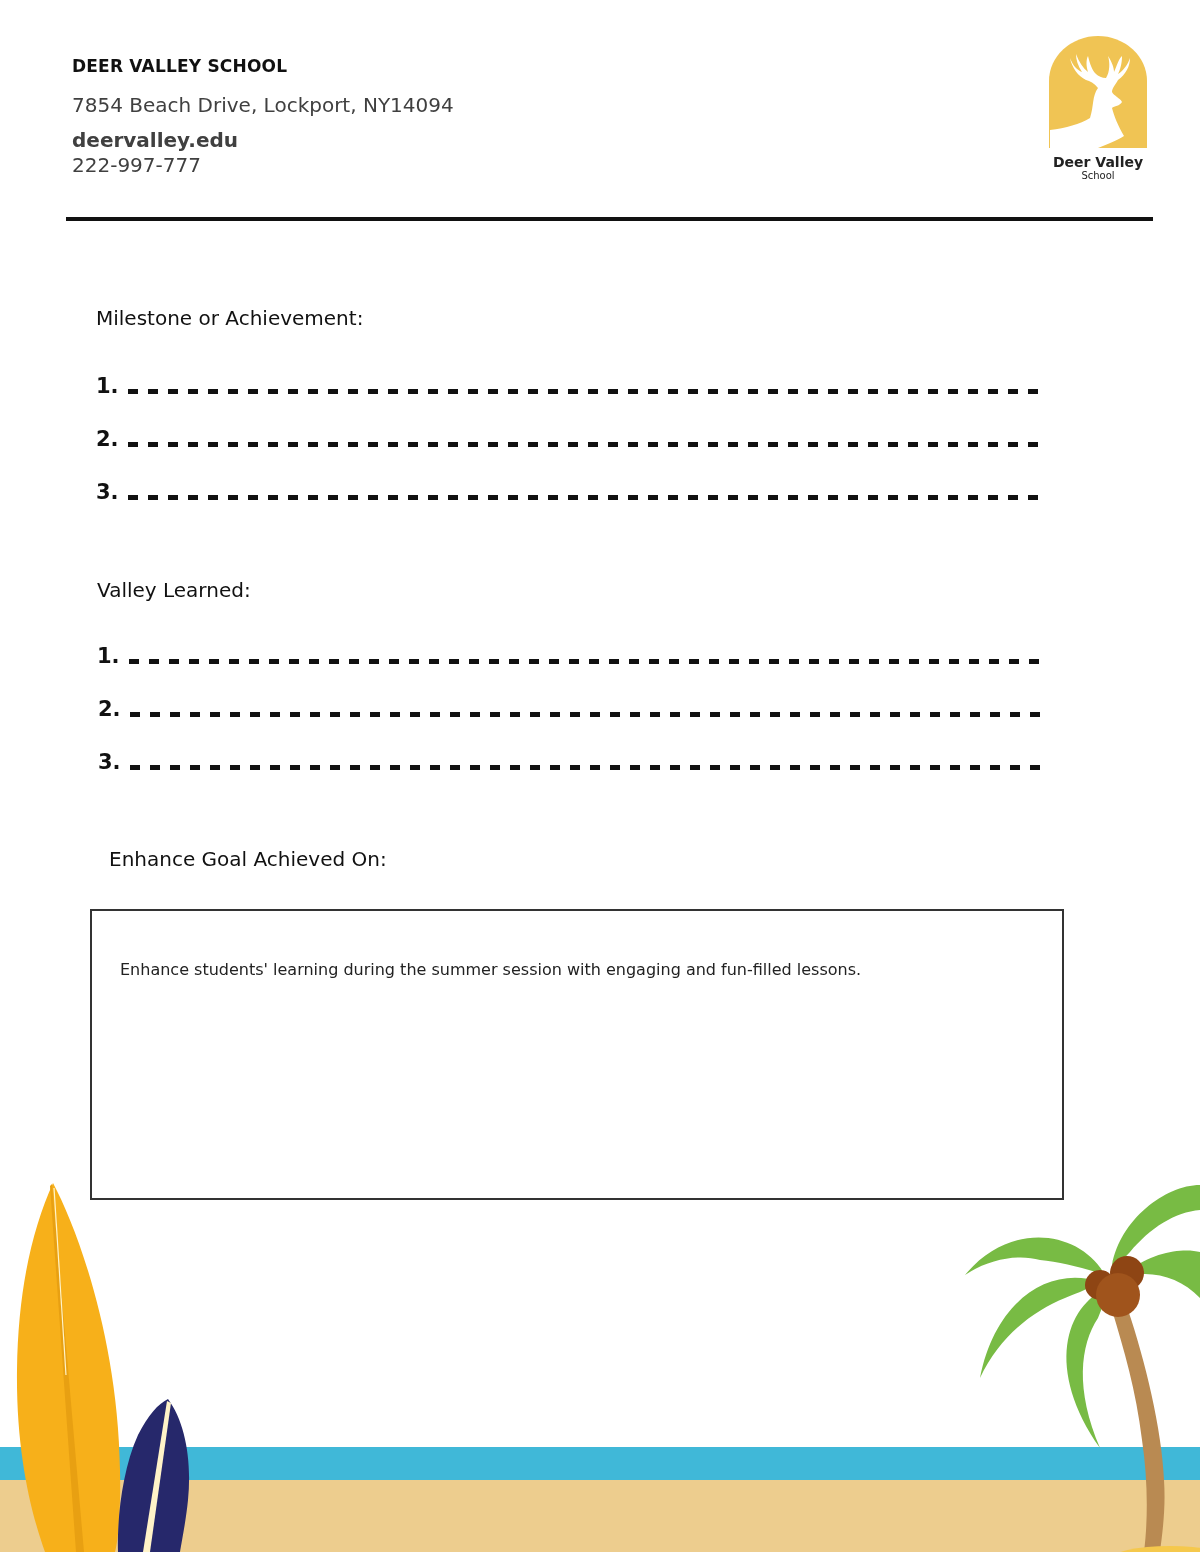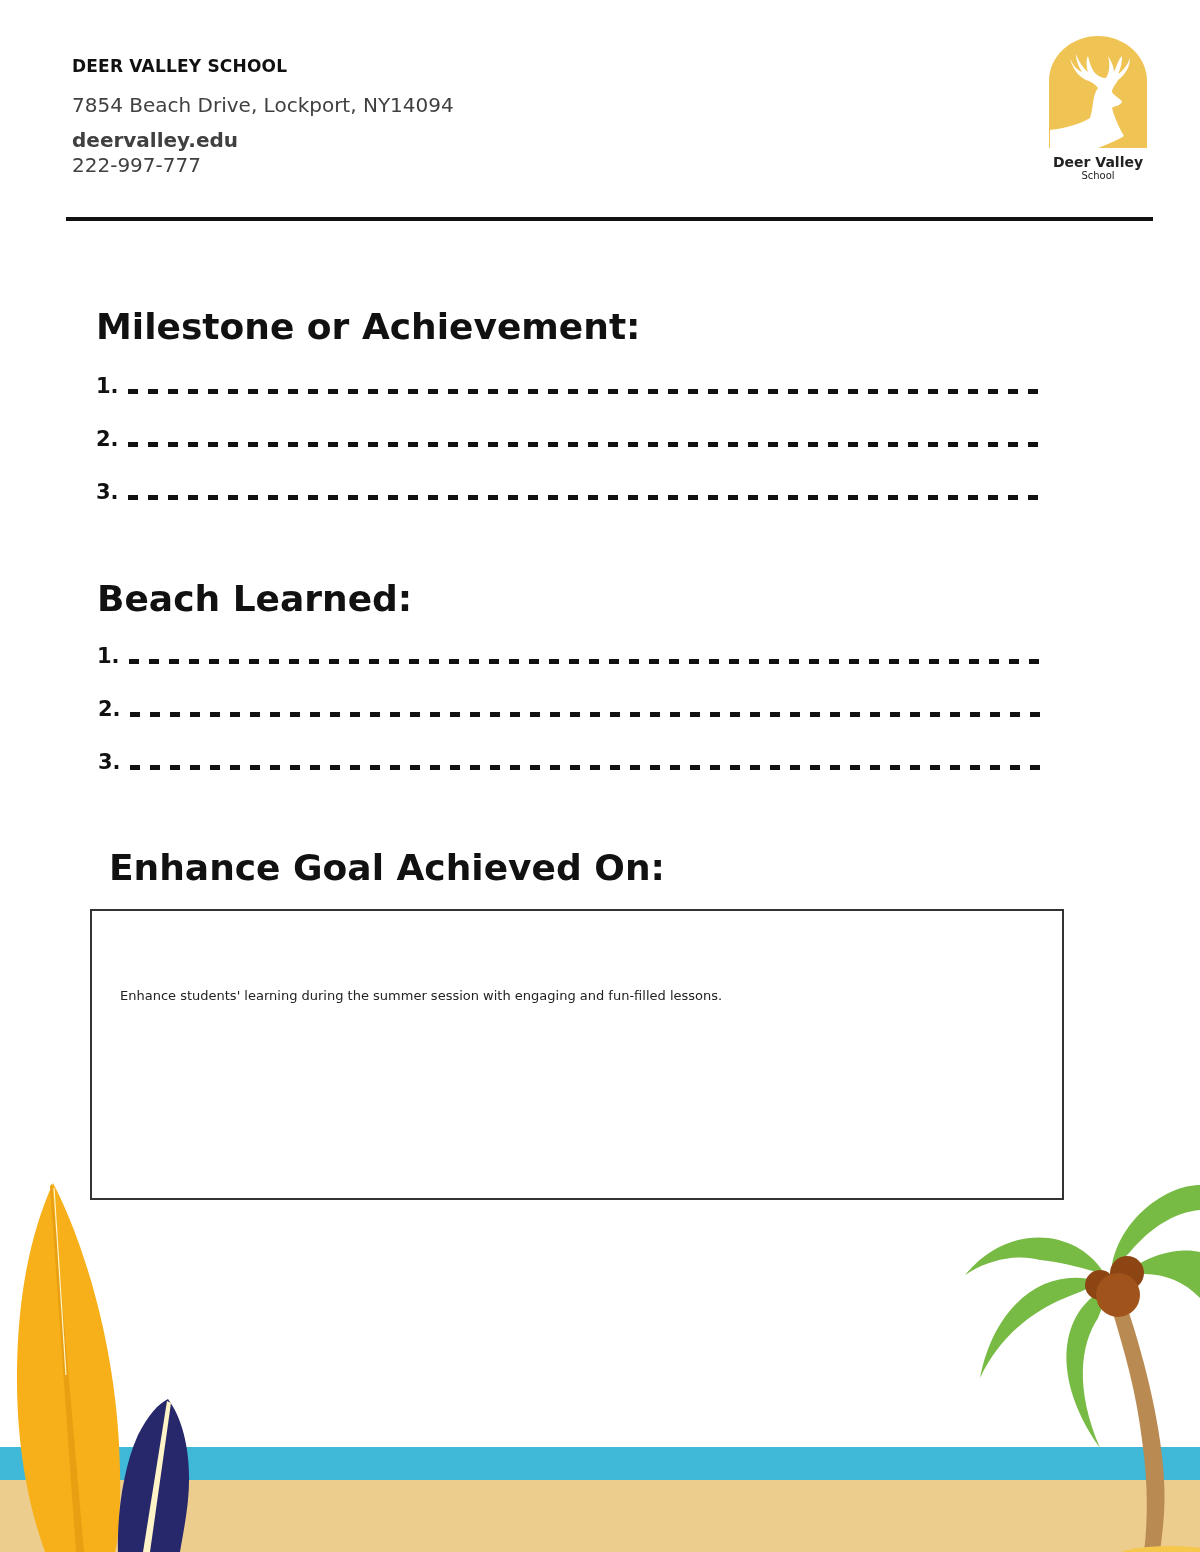--- a/index.html
+++ b/index.html
@@ -2,28 +2,28 @@
 <html><head>
 <meta charset="utf-8">
 <style>
   html, body { margin:0; padding:0; }
   body { width:1200px; height:1552px; position:relative; background:#ffffff; overflow:hidden; font-family:"DejaVu Sans", sans-serif; color:#111; }
   .abs { position:absolute; }
   .school-name { left:72px; top:56px; font-size:17px; font-weight:bold; letter-spacing:0.2px; }
   .info-line { left:72px; font-size:20px; color:#404040; }
   .header-rule { left:66px; top:217px; width:1087px; height:4px; background:#111; }
   .logo { left:1042px; top:36px; width:112px; height:150px; }
-  .section-title { font-size:36px; font-weight:bold; }
+  .section-title { font-size:20px; font-weight:normal; }
   .dash-row { display:flex; align-items:flex-end; }
   .dash-num { font-size:21px; font-weight:bold; width:32px; }
   .dash-line { width:914px; height:5px; margin-bottom:4px;
     background-image:linear-gradient(to right,#111 0,#111 10px,transparent 10px,transparent 20px);
     background-size:20px 5px; background-repeat:repeat-x; }
   .goal-box { left:90px; top:909px; width:974px; height:291px; border:2px solid #333; box-sizing:border-box; }
-  .goal-text { position:absolute; left:28px; top:48px; width:900px; font-size:13px; line-height:22px; color:#222;margin-top:26px; }
+  .goal-text { position:absolute; left:28px; top:48px; width:900px; font-size:16px; line-height:22px; color:#222; }
   .sea { left:0; top:1447px; width:1200px; height:33px; background:#40b8d8; }
   .sand { left:0; top:1480px; width:1200px; height:72px; background:#edcd8e; }
 </style>
 </head>
 <body>
 
 <div class="abs school-name">DEER VALLEY SCHOOL</div>
 <div class="abs info-line" style="top:93px;">7854 Beach Drive, Lockport, NY14094</div>
 <div class="abs info-line" style="top:128px;font-weight:bold;">deervalley.edu</div>
 <div class="abs info-line" style="top:153px;">222-997-777</div>
@@ -46,21 +46,21 @@
 </div>
 <div class="abs dash-row" style="left:96px; top:427px;">
   <span class="dash-num">2.</span>
   <span class="dash-line"></span>
 </div>
 <div class="abs dash-row" style="left:96px; top:480px;">
   <span class="dash-num">3.</span>
   <span class="dash-line"></span>
 </div>
 
-<div class="abs section-title" style="left:97px; top:578px;">Beach Learned:</div>
+<div class="abs section-title" style="left:97px; top:578px;">Valley Learned:</div>
 <div class="abs dash-row" style="left:97px; top:644px;">
   <span class="dash-num">1.</span>
   <span class="dash-line"></span>
 </div>
 <div class="abs dash-row" style="left:98px; top:697px;">
   <span class="dash-num">2.</span>
   <span class="dash-line"></span>
 </div>
 <div class="abs dash-row" style="left:98px; top:750px;">
   <span class="dash-num">3.</span>

